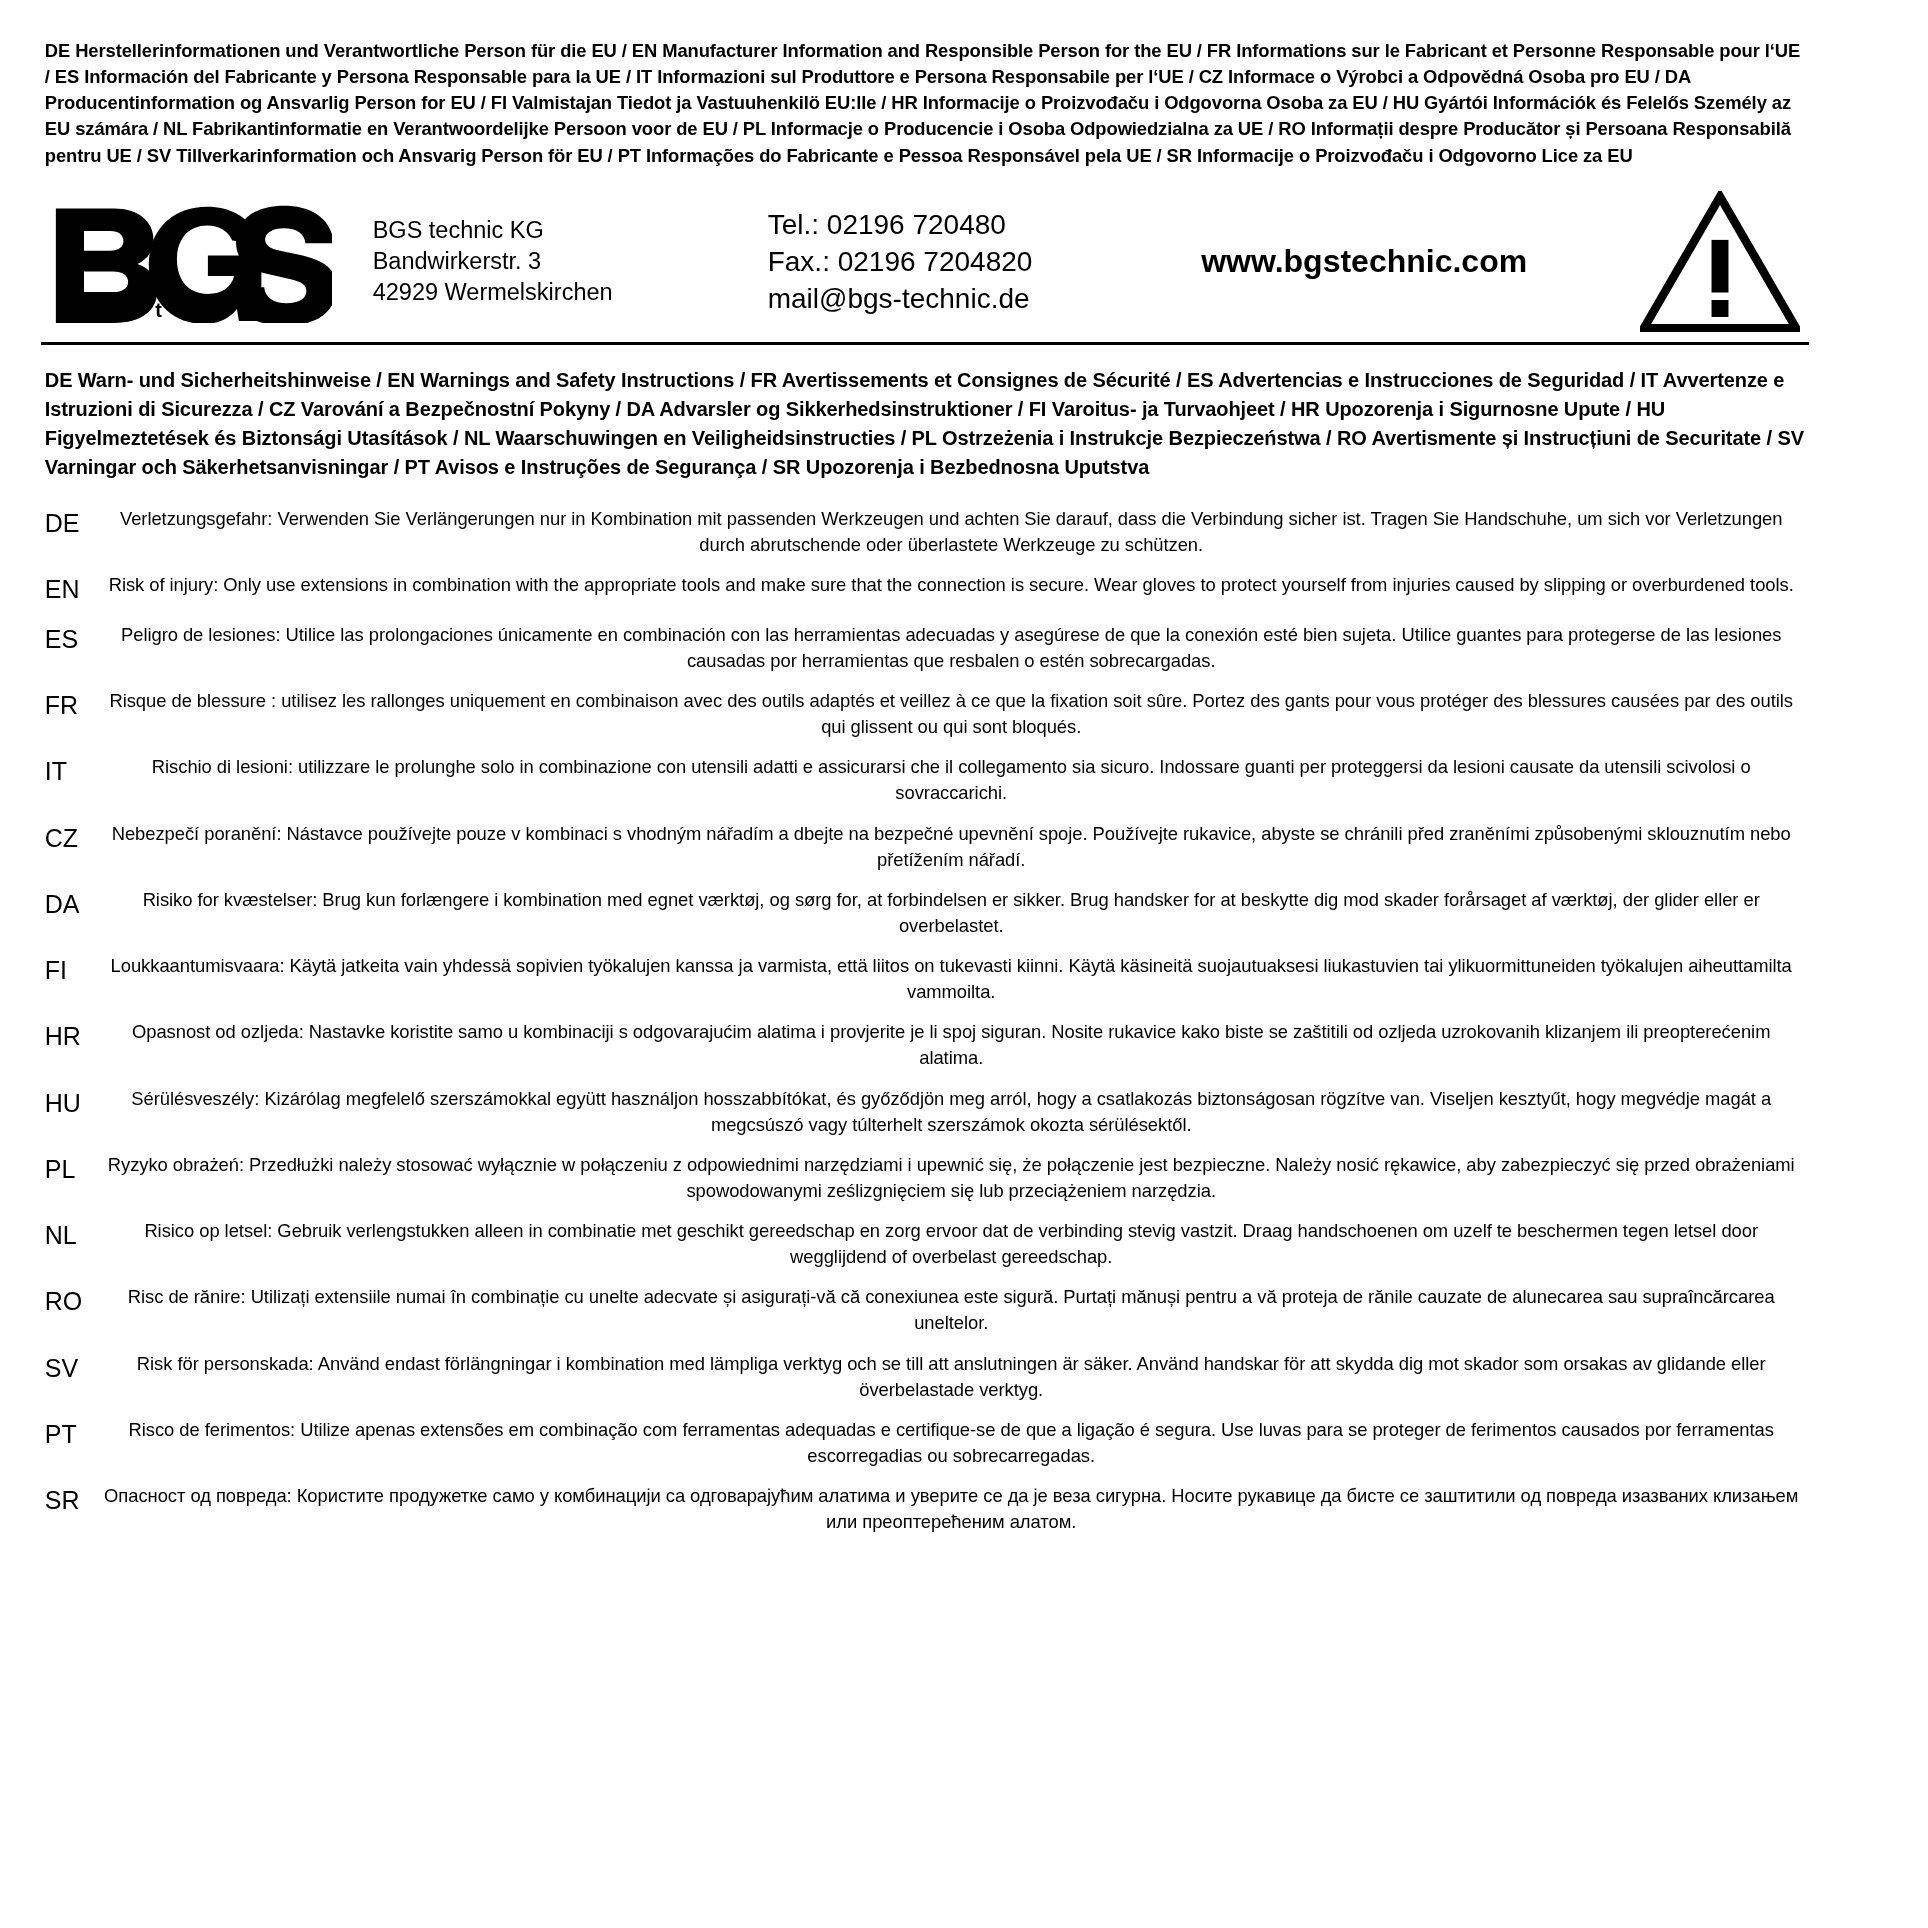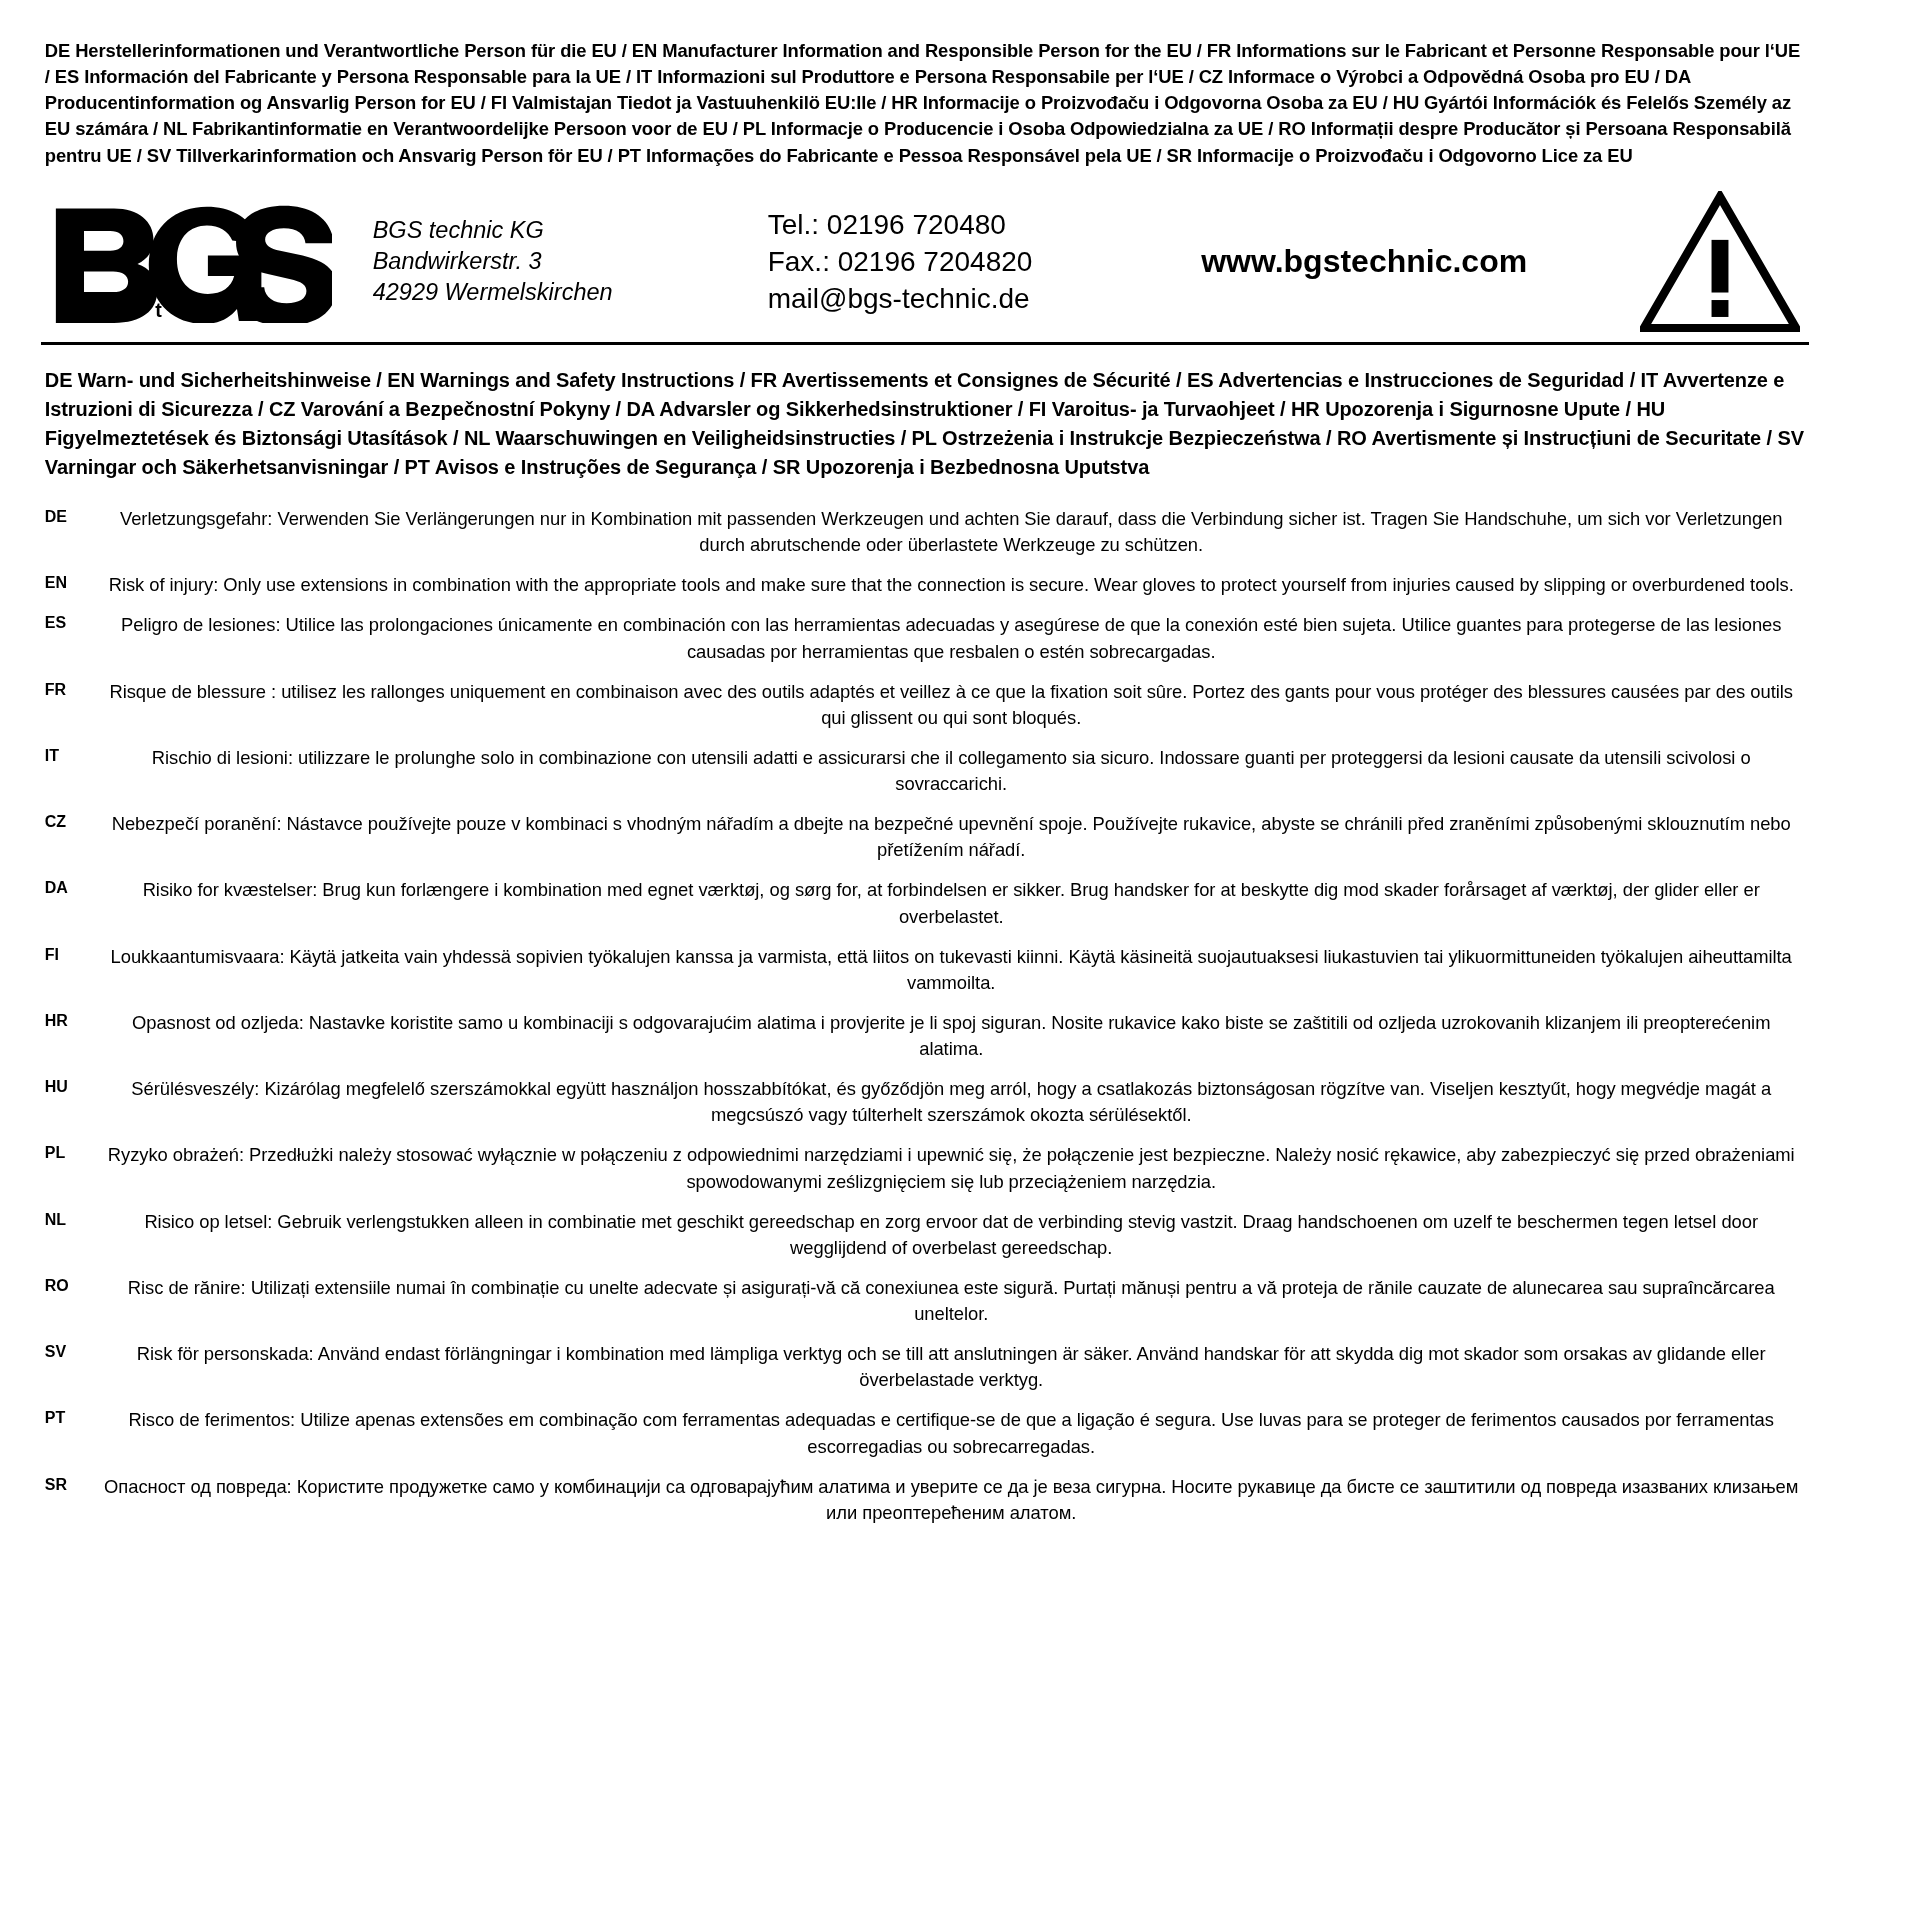--- a/index.html
+++ b/index.html
@@ -50,21 +50,20 @@
     position: relative;
     display: block;
   }
   .logo-bgs svg { display: block; }
   .addr-block {
     flex: 0 0 395px;
     font-size: 23.5px;
     line-height: 1.33;
     padding-left: 11.3px;
     white-space: pre-line;
-    font-style: italic;
   }
   .tel-block {
     flex: 0 0 358px;
     font-size: 28px;
     line-height: 1.33;
     white-space: pre-line;
   }
   .web-block {
     flex: 1 1 auto;
     text-align: center;
@@ -94,22 +93,22 @@
   .instructions {
     padding: 0 9.4px 0 3.8px;
   }
   .instr-row {
     display: flex;
     align-items: flex-start;
     margin-bottom: 14px;
   }
   .instr-code {
     flex: 0 0 58px;
-    font-size: 16px;
-    font-weight: bold;
+    font-size: 25px;
+    font-weight: normal;
     line-height: 1.42;
     padding-top: 0px;
   }
   .instr-text {
     flex: 1 1 auto;
     font-size: 18.4px;
     line-height: 1.42;
     text-align: center;
     letter-spacing: -0.05px;
   }

